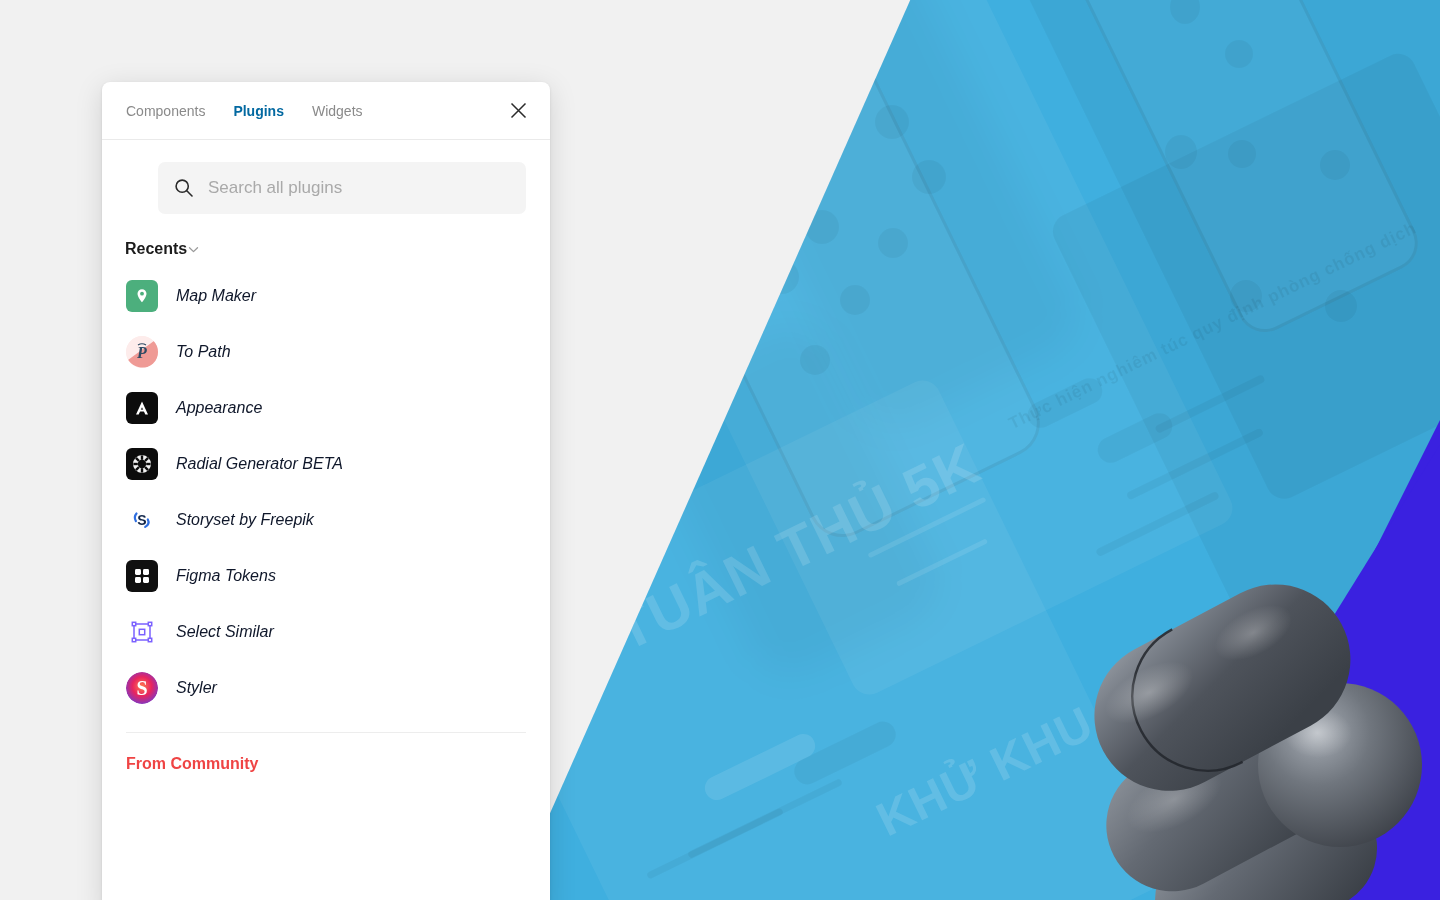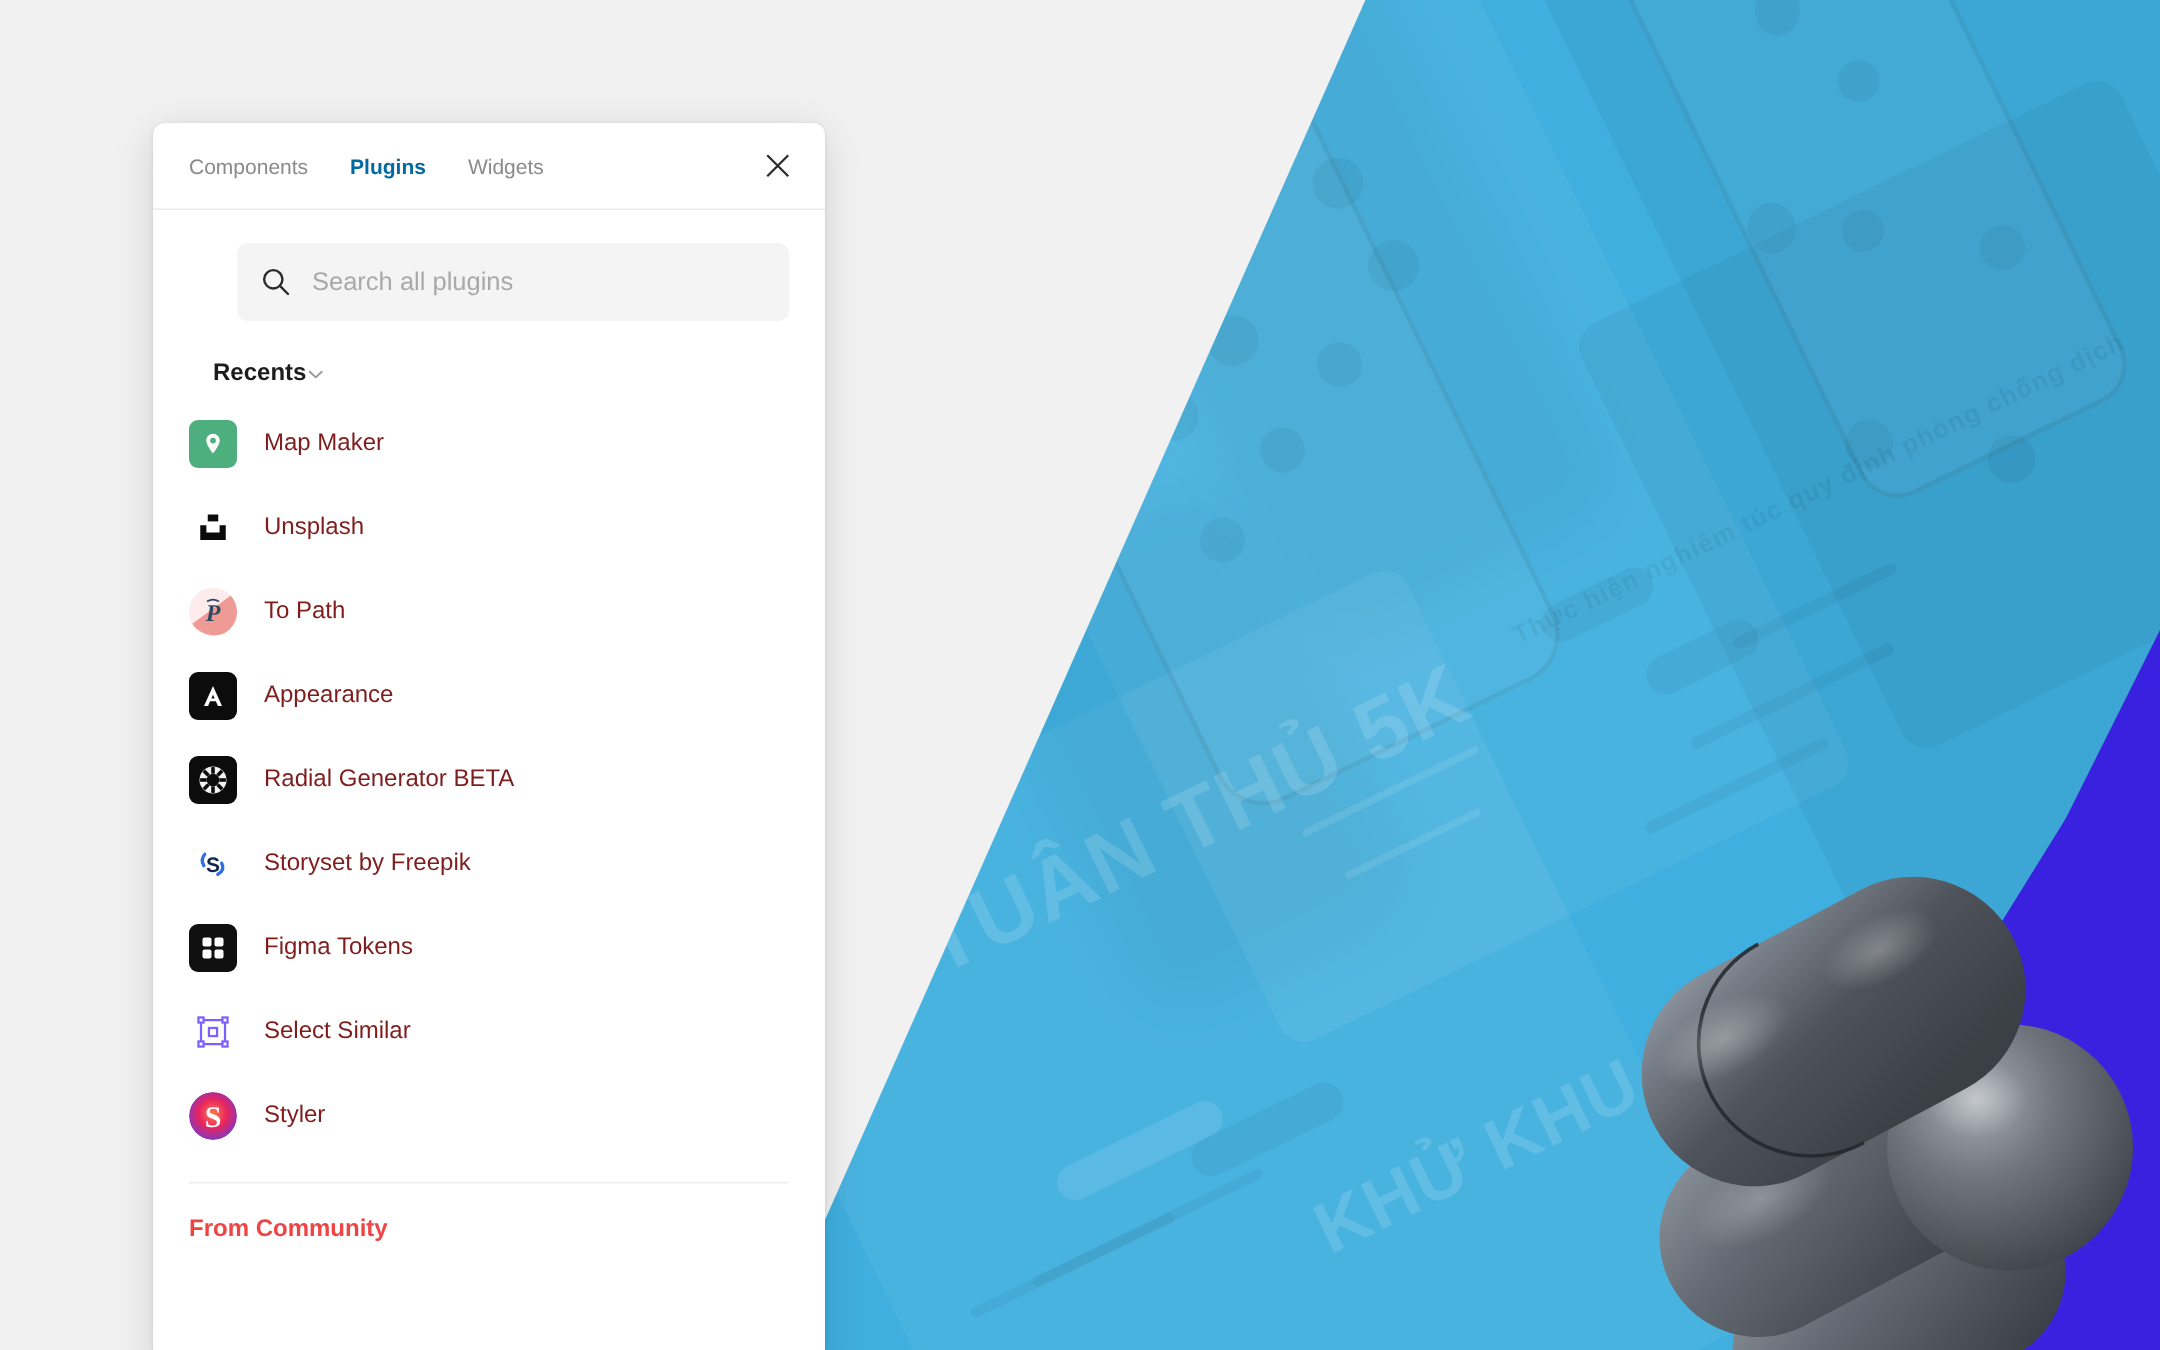--- a/index.html
+++ b/index.html
@@ -190,21 +190,21 @@
     color: #1a1a1a;
     margin-left: 14px;
     width: 100%;
   }
   .search-input::placeholder { color: #a9a9a9; }
 
   .section-head {
     display: flex;
     align-items: center;
     gap: 0;
-    padding: 26px 24px 6px 40px;
+    padding: 26px 24px 6px 23px;
     cursor: pointer;
   }
   .section-head .title {
     font-size: 16px;
     font-weight: bold;
     color: #1c1c1c;
   }
   .chev { color: #9a9a9a; display: flex; }
 
   .plugin-list { padding: 4px 0 0 0; }
@@ -216,22 +216,23 @@
     cursor: pointer;
   }
   .plugin-icon {
     width: 32px; height: 32px;
     flex: 0 0 32px;
     display: flex; align-items: center; justify-content: center;
     margin-right: 18px;
   }
   .plugin-name {
     font-size: 16px;
-    color: #7f1d1d;
+    color: #0f172a;
     line-height: 1;
+    font-style: italic;
   }
 
   .divider {
     height: 1px;
     background: #ededed;
     margin: 16px 24px 0 24px;
   }
 
   .community-head {
     padding: 22px 24px 0 24px;
@@ -392,29 +393,20 @@
           <span class="ico-sq" style="background:#4caf7d;">
             <svg width="18" height="18" viewBox="0 0 18 18">
               <path d="M9 2.2c-2.5 0-4.5 2-4.5 4.5 0 3.3 4.5 8.6 4.5 8.6s4.5-5.3 4.5-8.6c0-2.5-2-4.5-4.5-4.5z" fill="#fff"></path>
               <circle cx="9" cy="6.7" r="1.9" fill="#4caf7d"></circle>
             </svg>
           </span>
         </span>
         <span class="plugin-name">Map Maker</span>
       </div>
 
-      <div class="plugin-row">
-        <span class="plugin-icon">
-          <svg width="26" height="26" viewBox="0 0 26 26">
-            <rect x="9.5" y="4" width="7" height="4.6" fill="#0b0b0b"></rect>
-            <path d="M4.5 11.2 H8.6 V16 H17.4 V11.2 H21.5 V21 H4.5 Z" fill="#0b0b0b"></path>
-          </svg>
-        </span>
-        <span class="plugin-name">Unsplash</span>
-      </div>
 
       <div class="plugin-row">
         <span class="plugin-icon">
           <span class="ico-ci" style="background:#fdeceb;overflow:hidden;position:relative;">
             <svg width="32" height="32" viewBox="0 0 32 32" style="position:absolute;left:0;top:0;">
               <circle cx="16" cy="16" r="16" fill="#fdeceb"></circle>
               <path d="M32 2 A 16 16 0 0 1 2 24 Z" fill="#ef9a95"></path>
               <text x="16" y="22" font-family="Liberation Serif, serif" font-size="16" font-style="italic" font-weight="bold" fill="#2e4a63" text-anchor="middle">P</text>
               <path d="M12 9 q4 -2.5 8 0" stroke="#2e4a63" stroke-width="1.2" fill="none"></path>
             </svg>

